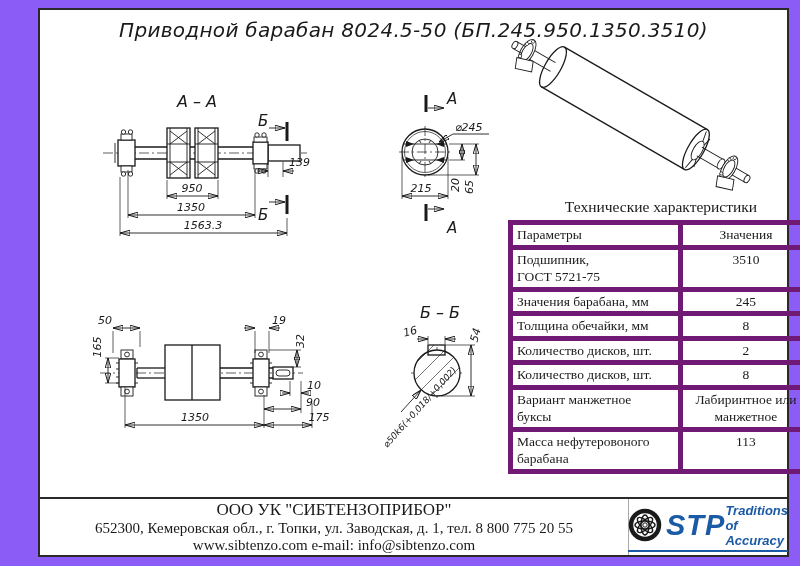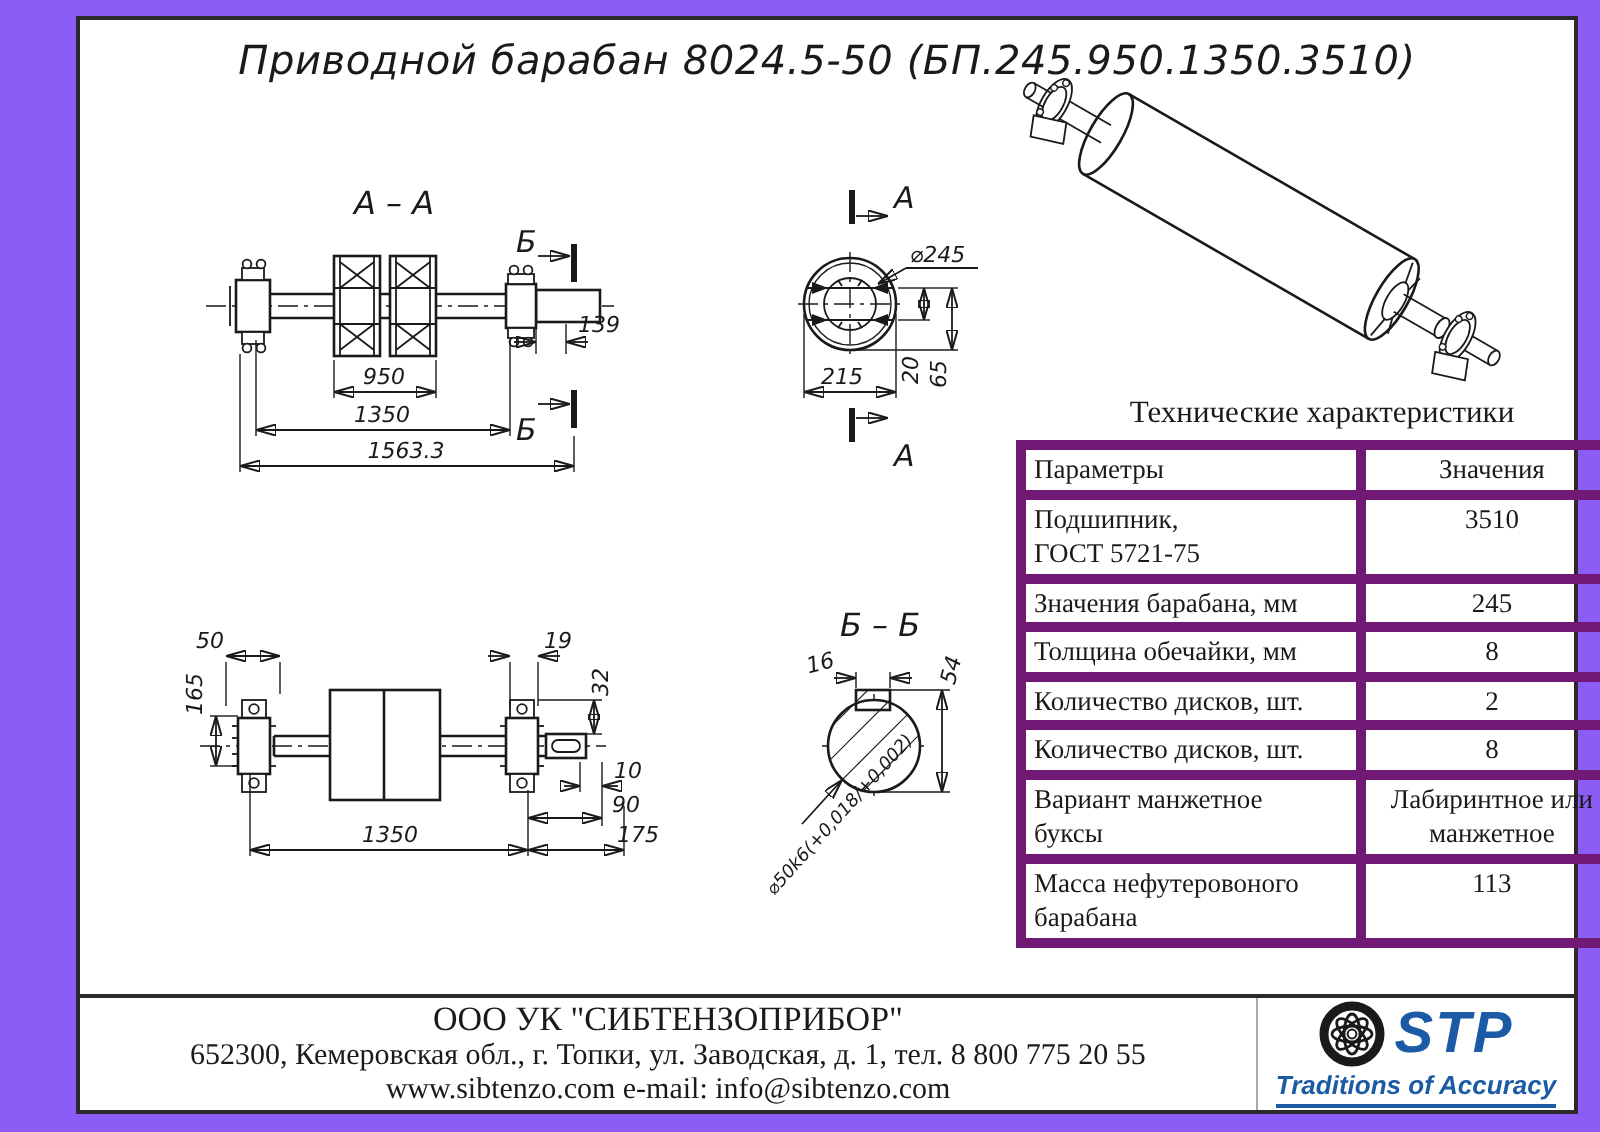--- a/index.html
+++ b/index.html
@@ -33,21 +33,21 @@
   .spec tr.head td{white-space:normal;}
   .spec tr.head td.val{text-align:center;}
   .footer{position:absolute;left:38px;top:497px;width:751px;height:60px;box-sizing:border-box;
           border:2px solid #2a2a2a;display:flex;background:#fff;}
   .footer-left{flex:1;display:flex;flex-direction:column;justify-content:center;
                text-align:center;border-right:1px solid #aaa;line-height:1.15;}
   .company{font-size:17px;}
   .address{font-size:15px;}
   .contacts{font-size:15px;}
   .footer-right{width:158px;display:flex;align-items:center;justify-content:center;}
-  .logo{display:flex;flex-direction:column;align-items:center;border-bottom:2px solid #1b5aa5;
+  .logo{display:flex;align-items:center;border-bottom:2px solid #1b5aa5;
         padding-bottom:2px;}
   .logo-top{display:flex;align-items:center;gap:4px;}
   .logo-stp{font-family:"Liberation Sans",sans-serif;font-style:italic;font-weight:bold;
             font-size:29px;line-height:1;color:#1b5aa5;letter-spacing:1px;}
   .logo-tagline{font-family:"Liberation Sans",sans-serif;font-style:italic;font-weight:bold;
             font-size:13px;color:#1b5aa5;margin-top:1px;}
 </style>
 </head>
 <body>
 

